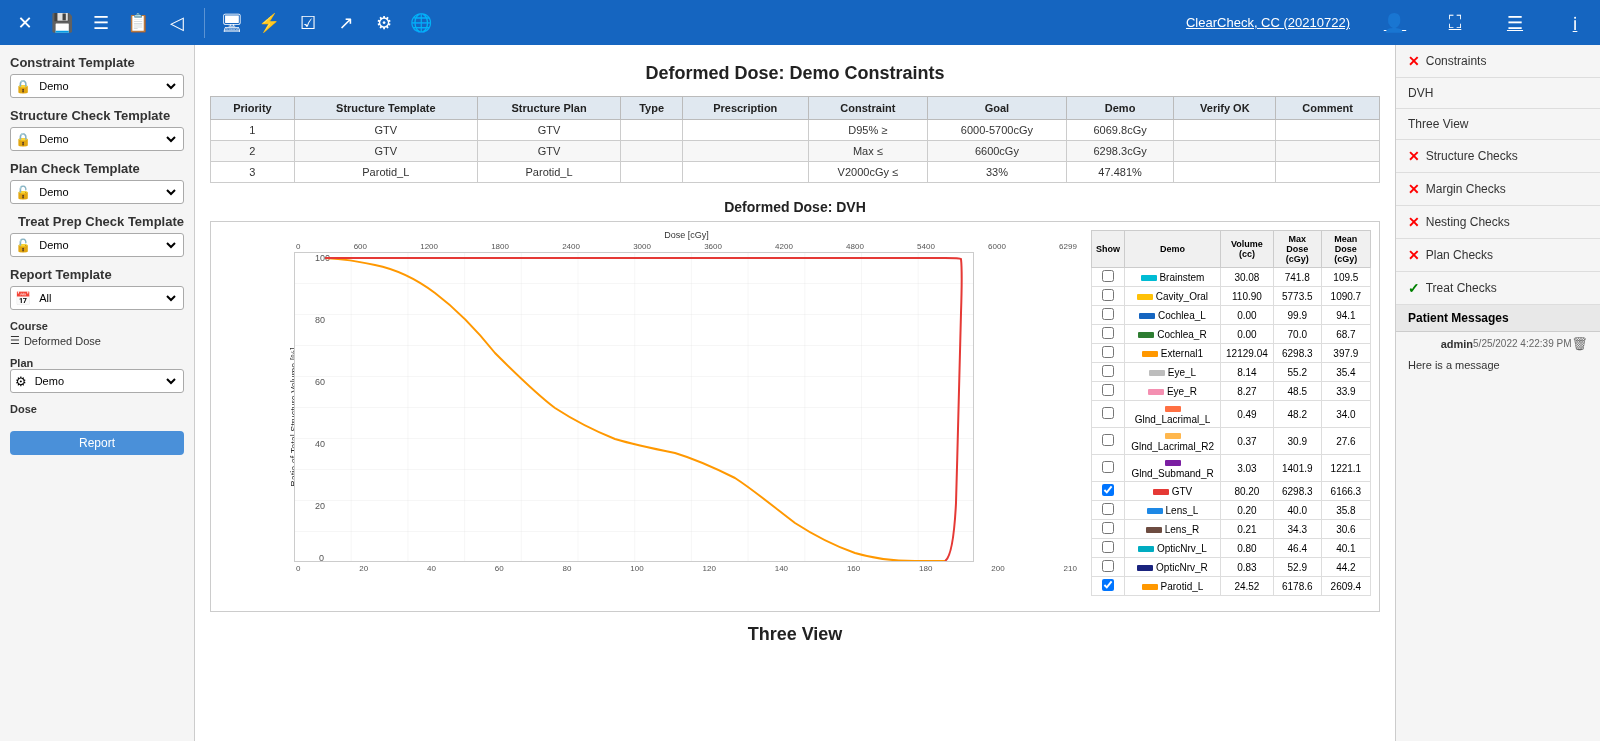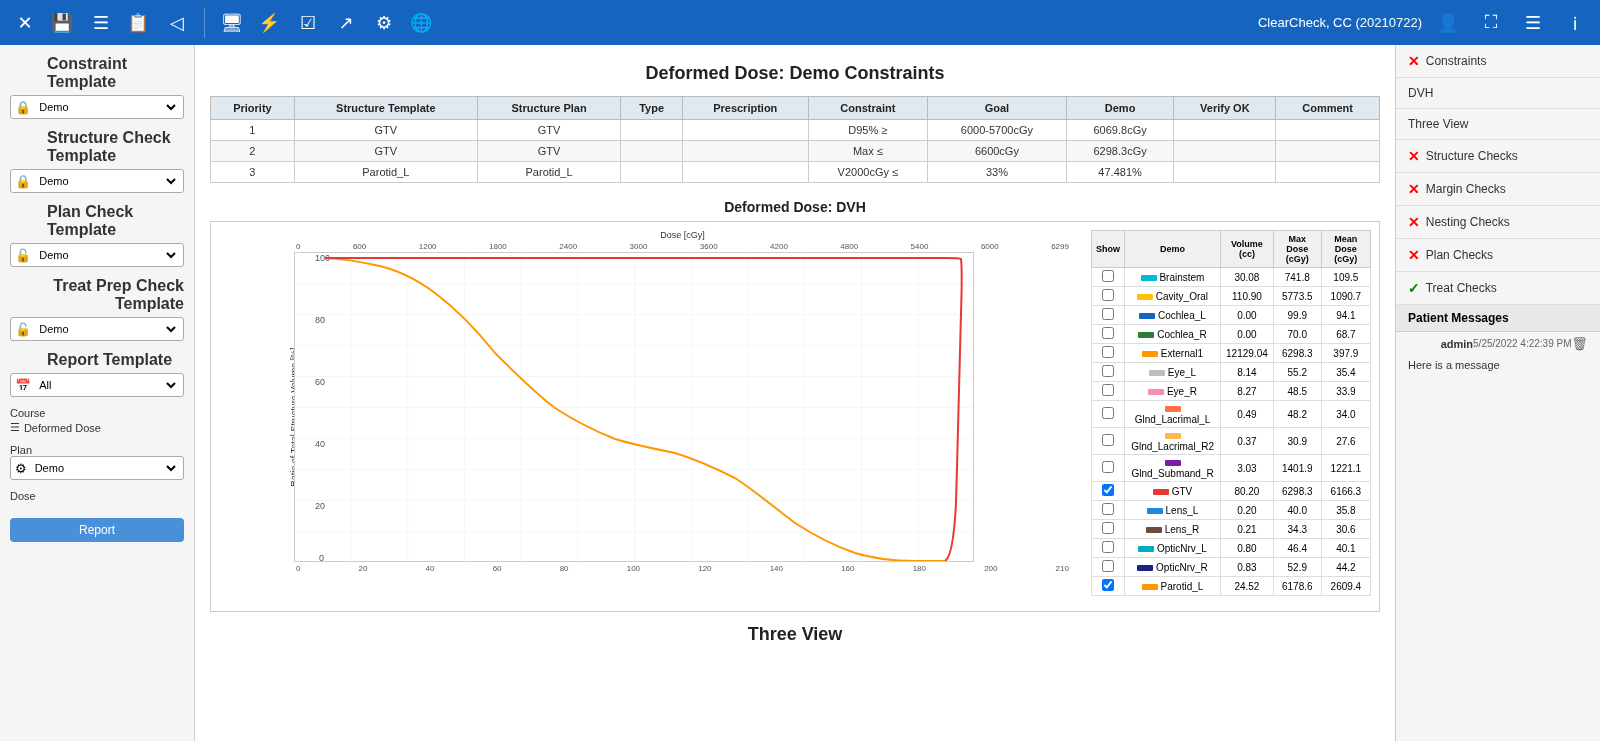--- a/index.html
+++ b/index.html
@@ -16,51 +16,51 @@
       color: white;
     }
     .toolbar-icon {
       width: 30px; height: 30px;
       display: flex; align-items: center; justify-content: center;
       color: white; font-size: 18px; cursor: pointer;
     }
     .toolbar-separator { width: 1px; height: 30px; background: rgba(255,255,255,0.3); margin: 0 4px; }
     .toolbar-right {
       margin-left: auto;
-      display: flex; align-items: center; gap: 12px; color: white; font-size: 13px;
+      display: flex; align-items: center; gap: 30px; color: white; font-size: 13px; text-decoration: underline;
     }
 
     
     #main-layout { display: flex; height: calc(741px - 45px); }
 
     
     #left-sidebar {
       width: 195px;
       background: #f5f5f5;
       border-right: 1px solid #ccc;
       padding: 10px;
       overflow-y: auto;
       flex-shrink: 0;
     }
     .sidebar-section-title {
-      font-size: 16px; font-weight: bold; color: #333; margin-bottom: 4px; margin-top: 10px; margin-left: 37px;
+      font-size: 13px; font-weight: bold; color: #333; margin-bottom: 4px; margin-top: 10px;
     }
     .sidebar-section-title:first-child { margin-top: 0; }
     .sidebar-select {
       width: 100%; border: 1px solid #aaa; border-radius: 3px; padding: 2px 4px;
       background: white; font-size: 11px; display: flex; align-items: center; gap: 4px;
       height: 24px; cursor: pointer;
     }
     .sidebar-select select {
       border: none; background: transparent; flex: 1; font-size: 11px; cursor: pointer; outline: none;
     }
     .sidebar-icon { font-size: 13px; }
 
     .course-section { margin-top: 10px; }
-    .course-title { font-size: 11px; font-weight: normal; color: #333; }
+    .course-title { font-size: 11px; font-weight: bold; color: #333; }
     .course-value { display: flex; align-items: center; gap: 4px; font-size: 11px; color: #333; margin-top: 2px; }
 
     .report-btn {
       background: #4a90d9; color: white; border: none; border-radius: 4px;
       padding: 5px 20px; font-size: 12px; cursor: pointer; margin-top: 16px; width: 100%;
     }
 
     
     #center-content {
       flex: 1;
@@ -110,21 +110,21 @@
     .constraints-table td {
       border: 1px solid #ccc; padding: 4px 6px; text-align: center; color: #333;
     }
     .constraints-table tr:nth-child(even) td { background: #f7f7f7; }
     .constraints-table tr:nth-child(odd) td { background: #fff; }
     .value-red { color: red; }
     .value-blue { color: #1565c0; }
 
     
     .section-title { text-align: center; font-size: 14px; font-weight: bold; color: #222; margin: 12px 0 6px 0; }
-    .dvh-container { display: flex; gap: 20px; margin-top: 4px; border: 1px solid #ccc; padding: 8px; background: #fff; }
+    .dvh-container { display: flex; gap: 12px; margin-top: 4px; border: 1px solid #ccc; padding: 8px; background: #fff; }
     .dvh-chart-area { flex: 1; position: relative; }
     .dvh-right { width: 280px; font-size: 10px; overflow-y: auto; max-height: 380px; }
 
     
     .dvh-table { width: 100%; border-collapse: collapse; font-size: 10px; }
     .dvh-table th { background: #f0f0f0; border: 1px solid #ccc; padding: 3px 4px; text-align: center; font-size: 9px; }
     .dvh-table td { border: 1px solid #ddd; padding: 2px 4px; text-align: center; }
     .color-swatch { display: inline-block; width: 16px; height: 6px; border-radius: 1px; }
 
     

